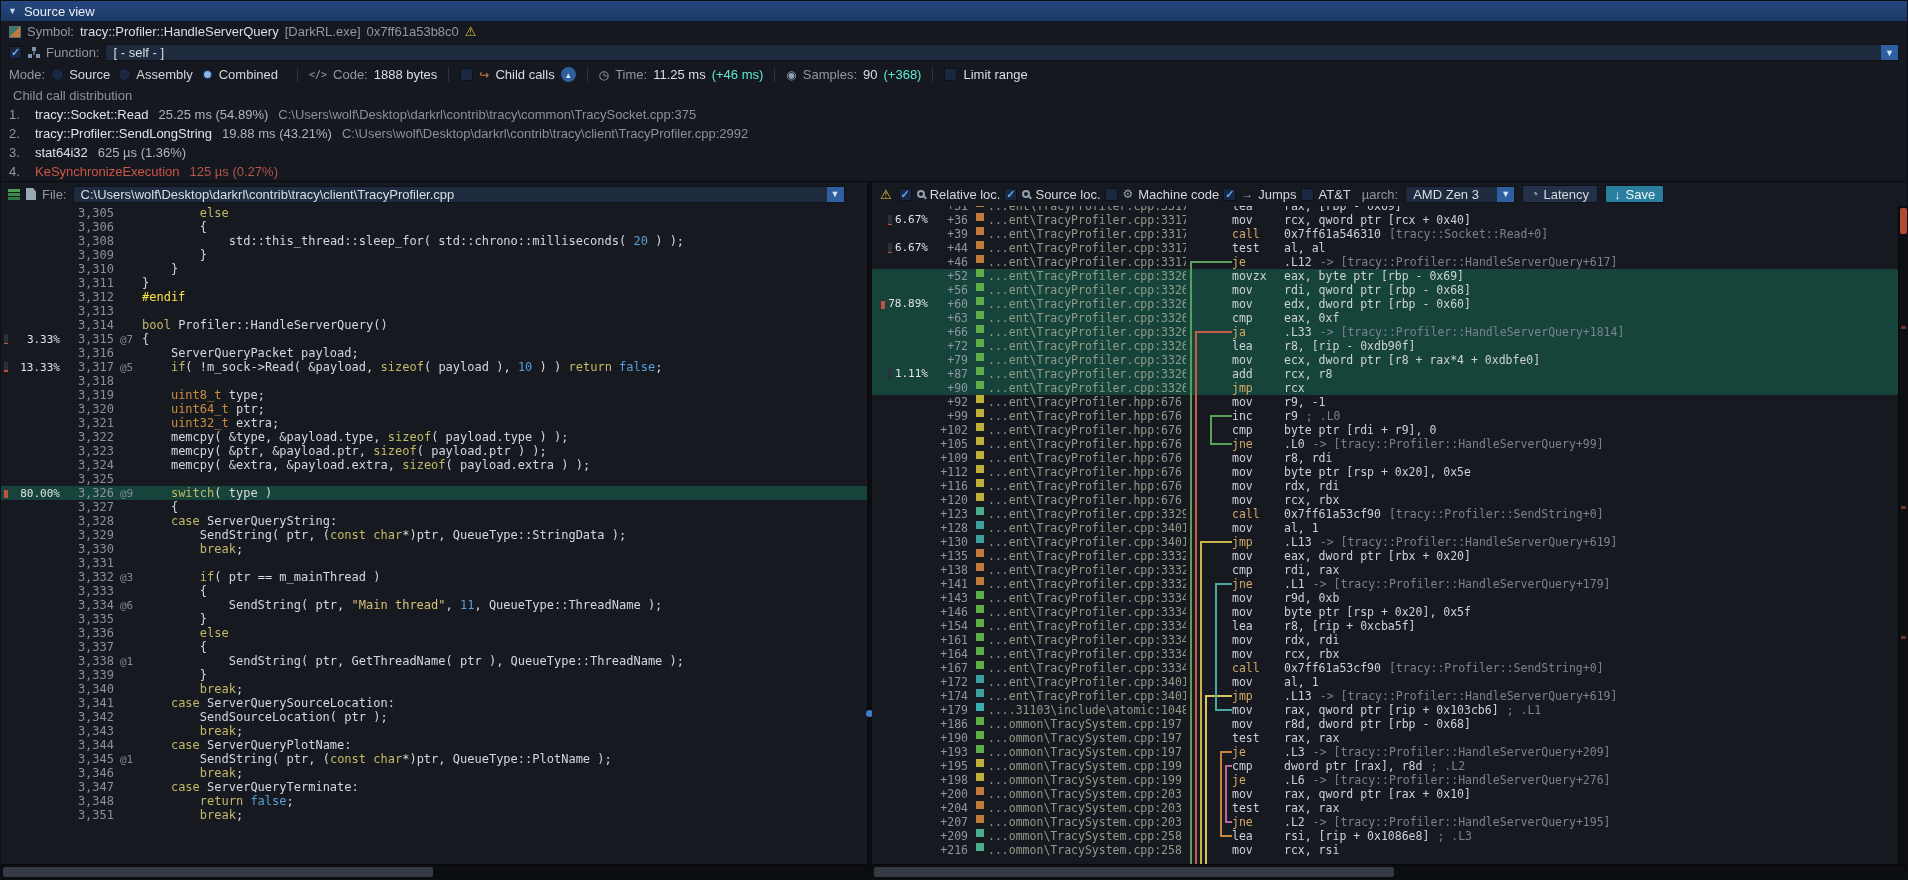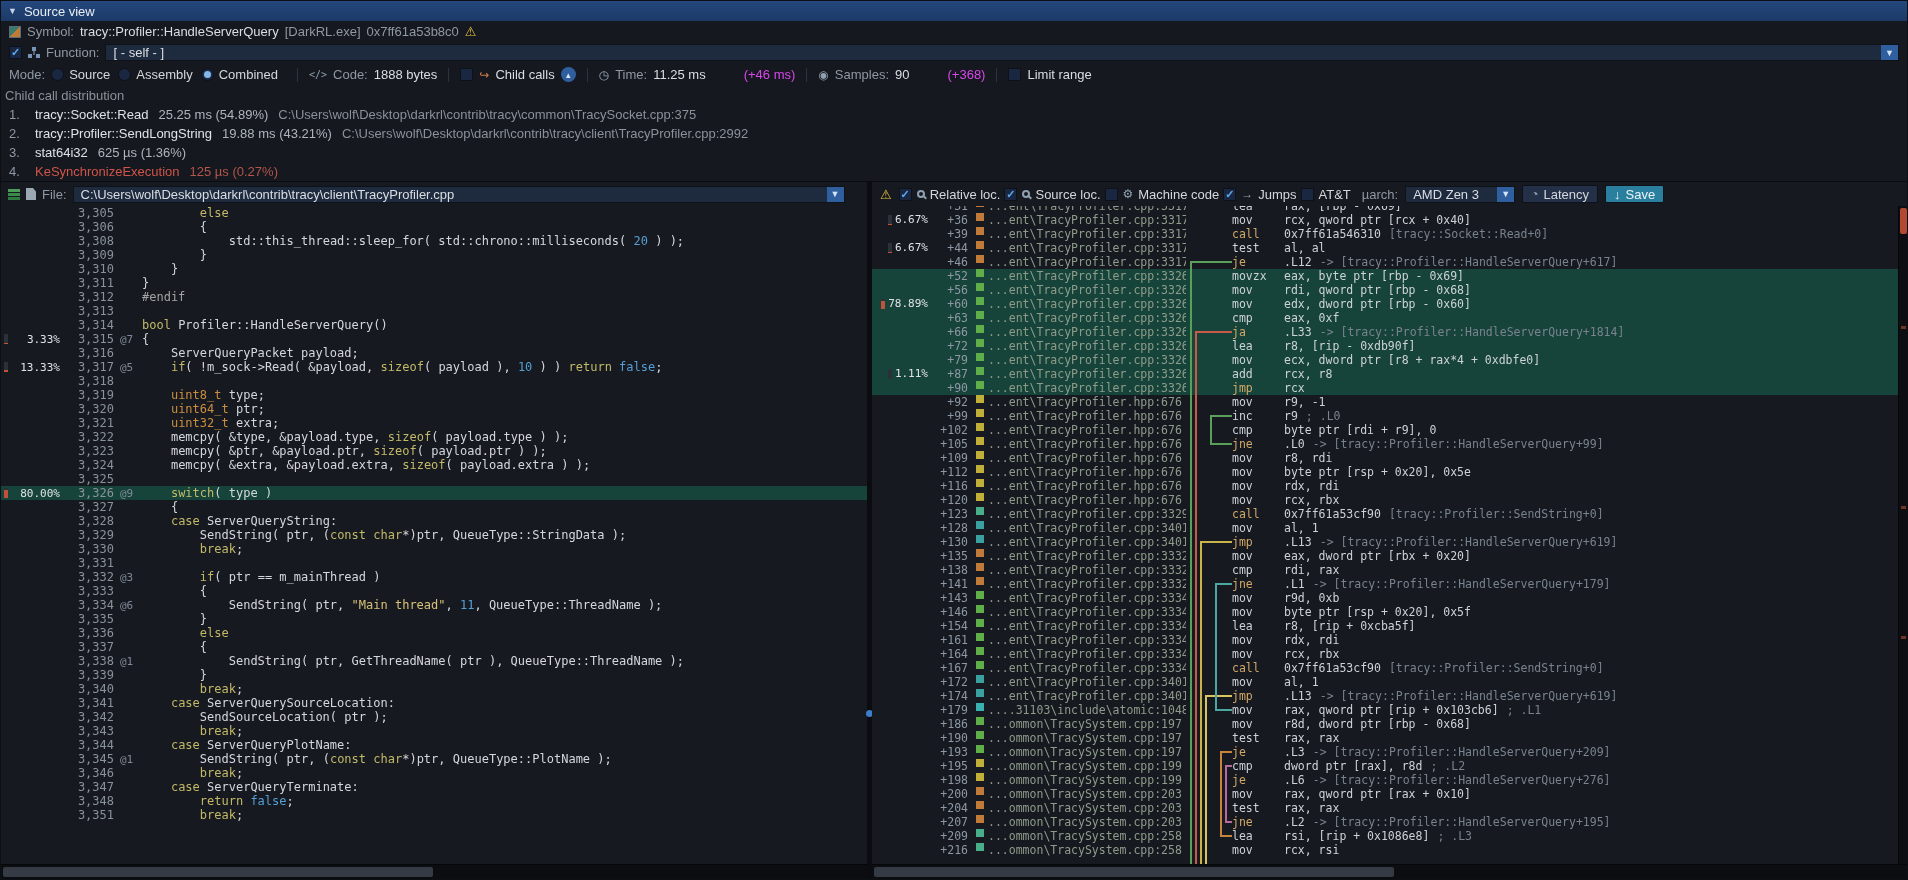--- a/index.html
+++ b/index.html
@@ -11,21 +11,21 @@
   .titlebar { height:20px; background:linear-gradient(#24477d,#1c3a67); display:flex; align-items:center; gap:7px; padding:0 7px; color:#e8ecf3; flex:none; }
   .titlebar .tri { font-size:9px; color:#c8d4e6; }
 
   
   .row { display:flex; align-items:center; gap:6px; padding:0 8px; flex:none; }
   .sym-row { height:21px; }
   .fn-row { height:21px; }
   .mode-row { height:23px; }
   .lbl { color:#9098a2; }
   .val { color:#dadee3; }
-  .dim { color:#d946ef;margin-left:32px; }
+  .dim { color:#5eead4; }
   .warn { color:#e8c33c; font-size:13px; }
 
   .sym-icon { width:12px; height:12px; border:1px solid #5a6a7a; background:linear-gradient(135deg,#3a7a6a 50%,#c07a3a 50%); flex:none; }
   .tree-icon { width:12px; height:12px; position:relative; flex:none; }
   .tree-icon::before { content:''; position:absolute; left:4px; top:0; width:4px; height:4px; background:#7a94b8; box-shadow:-4px 7px 0 #7a94b8, 4px 7px 0 #7a94b8; }
   .tree-icon::after { content:''; position:absolute; left:5px; top:4px; width:2px; height:4px; background:#51637c; }
 
   .checkbox { width:13px; height:13px; background:#1a2741; border:1px solid #0d1119; display:inline-flex; align-items:center; justify-content:center; flex:none; }
   .checkbox.checked::after { content:'✓'; color:#5ca8ee; font-size:11px; font-weight:bold; line-height:1; }
   .radio { width:13px; height:13px; border-radius:50%; background:#1a2741; border:1px solid #0d1119; display:inline-flex; align-items:center; justify-content:center; flex:none; }
@@ -37,21 +37,21 @@
   .combo .ctext { padding:0 7px; color:#dadee3; white-space:nowrap; overflow:hidden; }
   .combo .arrow { margin-left:auto; width:17px; height:100%; background:#2f5f9f; color:#d4e4f8; font-size:9px; display:flex; align-items:center; justify-content:center; flex:none; }
   .fn-combo { flex:1; }
 
   .circle-btn { width:15px; height:15px; border-radius:50%; background:#2f5f9f; color:#dce8f8; font-size:9px; display:inline-flex; align-items:center; justify-content:center; flex:none; }
   .code-icon { font-family:"DejaVu Sans Mono", monospace; font-size:10px; color:#8fa0b0; }
   .g-icon { color:#8fa0b0; font-size:12px; }
   .cc-icon { color:#c87a4a; font-size:12px; }
 
   
-  .child-header { height:19px; display:flex; align-items:center; padding:0 4px; color:#8a9199; flex:none; }
+  .child-header { height:19px; display:flex; align-items:center; padding:0 12px; color:#8a9199; flex:none; }
   .child-list { flex:none; }
   .child-item { height:19px; display:flex; align-items:center; gap:10px; padding:0 8px; }
   .ci-idx { color:#9098a2; width:16px; }
   .ci-name { color:#dfe3e8; }
   .ci-time { color:#aeb5bc; }
   .ci-path { color:#8a9199; }
   .child-item.hot .ci-name { color:#d0544a; }
   .child-item.hot .ci-time { color:#b3564c; }
 
   
@@ -73,21 +73,21 @@
   .pbar { width:4px; height:10px; margin-left:3px; flex:none; background:#2a3139; }
   .s-pct { width:52px; text-align:right; font-size:11px; color:#dfe3e8; flex:none; }
   .s-num { width:54px; text-align:right; color:#8a929c; flex:none; }
   .s-anno { width:28px; text-align:left; padding-left:6px; color:#7f8a96; font-size:11px; flex:none; }
   .s-code { flex:1; overflow:hidden; color:#d4d7dc; }
   .c-kw { color:#c3b968; }
   .c-typ { color:#cd8d3f; }
   .c-num { color:#559fd6; }
   .c-str { color:#d8c078; }
   .c-lit { color:#559fd6; }
-  .c-pre { color:#a3a3a3;text-align:center; }
+  .c-pre { color:#fde047;text-align:center; }
 
   .hscroll { height:15px; flex:none; background:#0b0d11; border-top:1px solid #05070a; position:relative; }
   .hthumb { position:absolute; left:2px; top:2px; height:10px; width:430px; background:#343b45; border-radius:2px; }
 
   
   .asm-toolbar { height:24px; display:flex; align-items:center; gap:7px; padding:0 8px; flex:none; white-space:nowrap; }
   .tgl { display:flex; align-items:center; gap:5px; margin-right:4px; }
   .mag { width:8px; height:8px; border:2px solid #8fa0b0; border-radius:50%; position:relative; display:inline-block; flex:none; }
   .mag::after { content:''; position:absolute; width:5px; height:2px; background:#8fa0b0; transform:rotate(45deg); right:-4px; bottom:-2px; }
   .btn { height:18px; display:inline-flex; align-items:center; gap:5px; padding:0 8px; background:#243047; border:1px solid #0d1119; border-radius:2px; color:#d4d8dd; }

